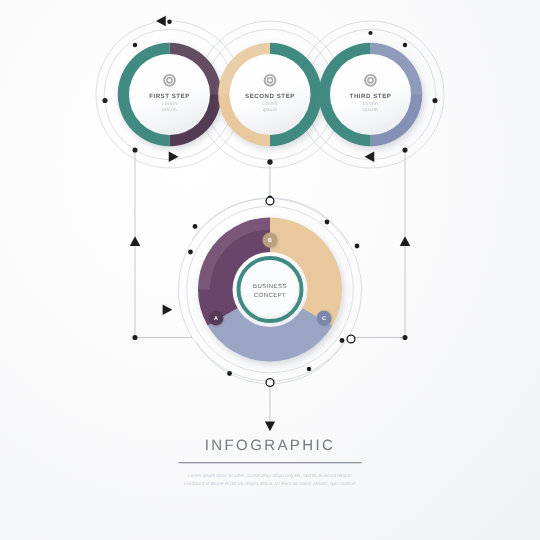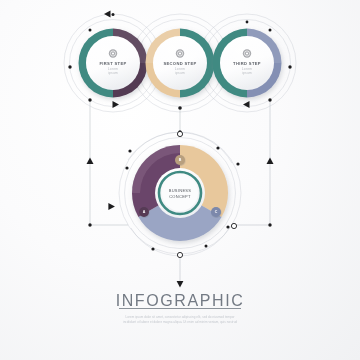--- a/index.html
+++ b/index.html
@@ -64,21 +64,21 @@
     letter-spacing: 0.3px;
     color: #55595f;
     white-space: nowrap;
     transform: translate(-50%, 0);
   }
   .main-title {
     position: absolute;
     left: 180px;
     top: 292px;
     transform: translate(-50%, 0);
-    font-size: 16px;
+    font-size: 10px;
     letter-spacing: 1.6px;
     color: #737a84;
     white-space: nowrap;
   }
   .body-line {
     position: absolute;
     text-align: center;
     font-size: 3.0px;
     line-height: 4.2px;
     letter-spacing: 0.05px;

